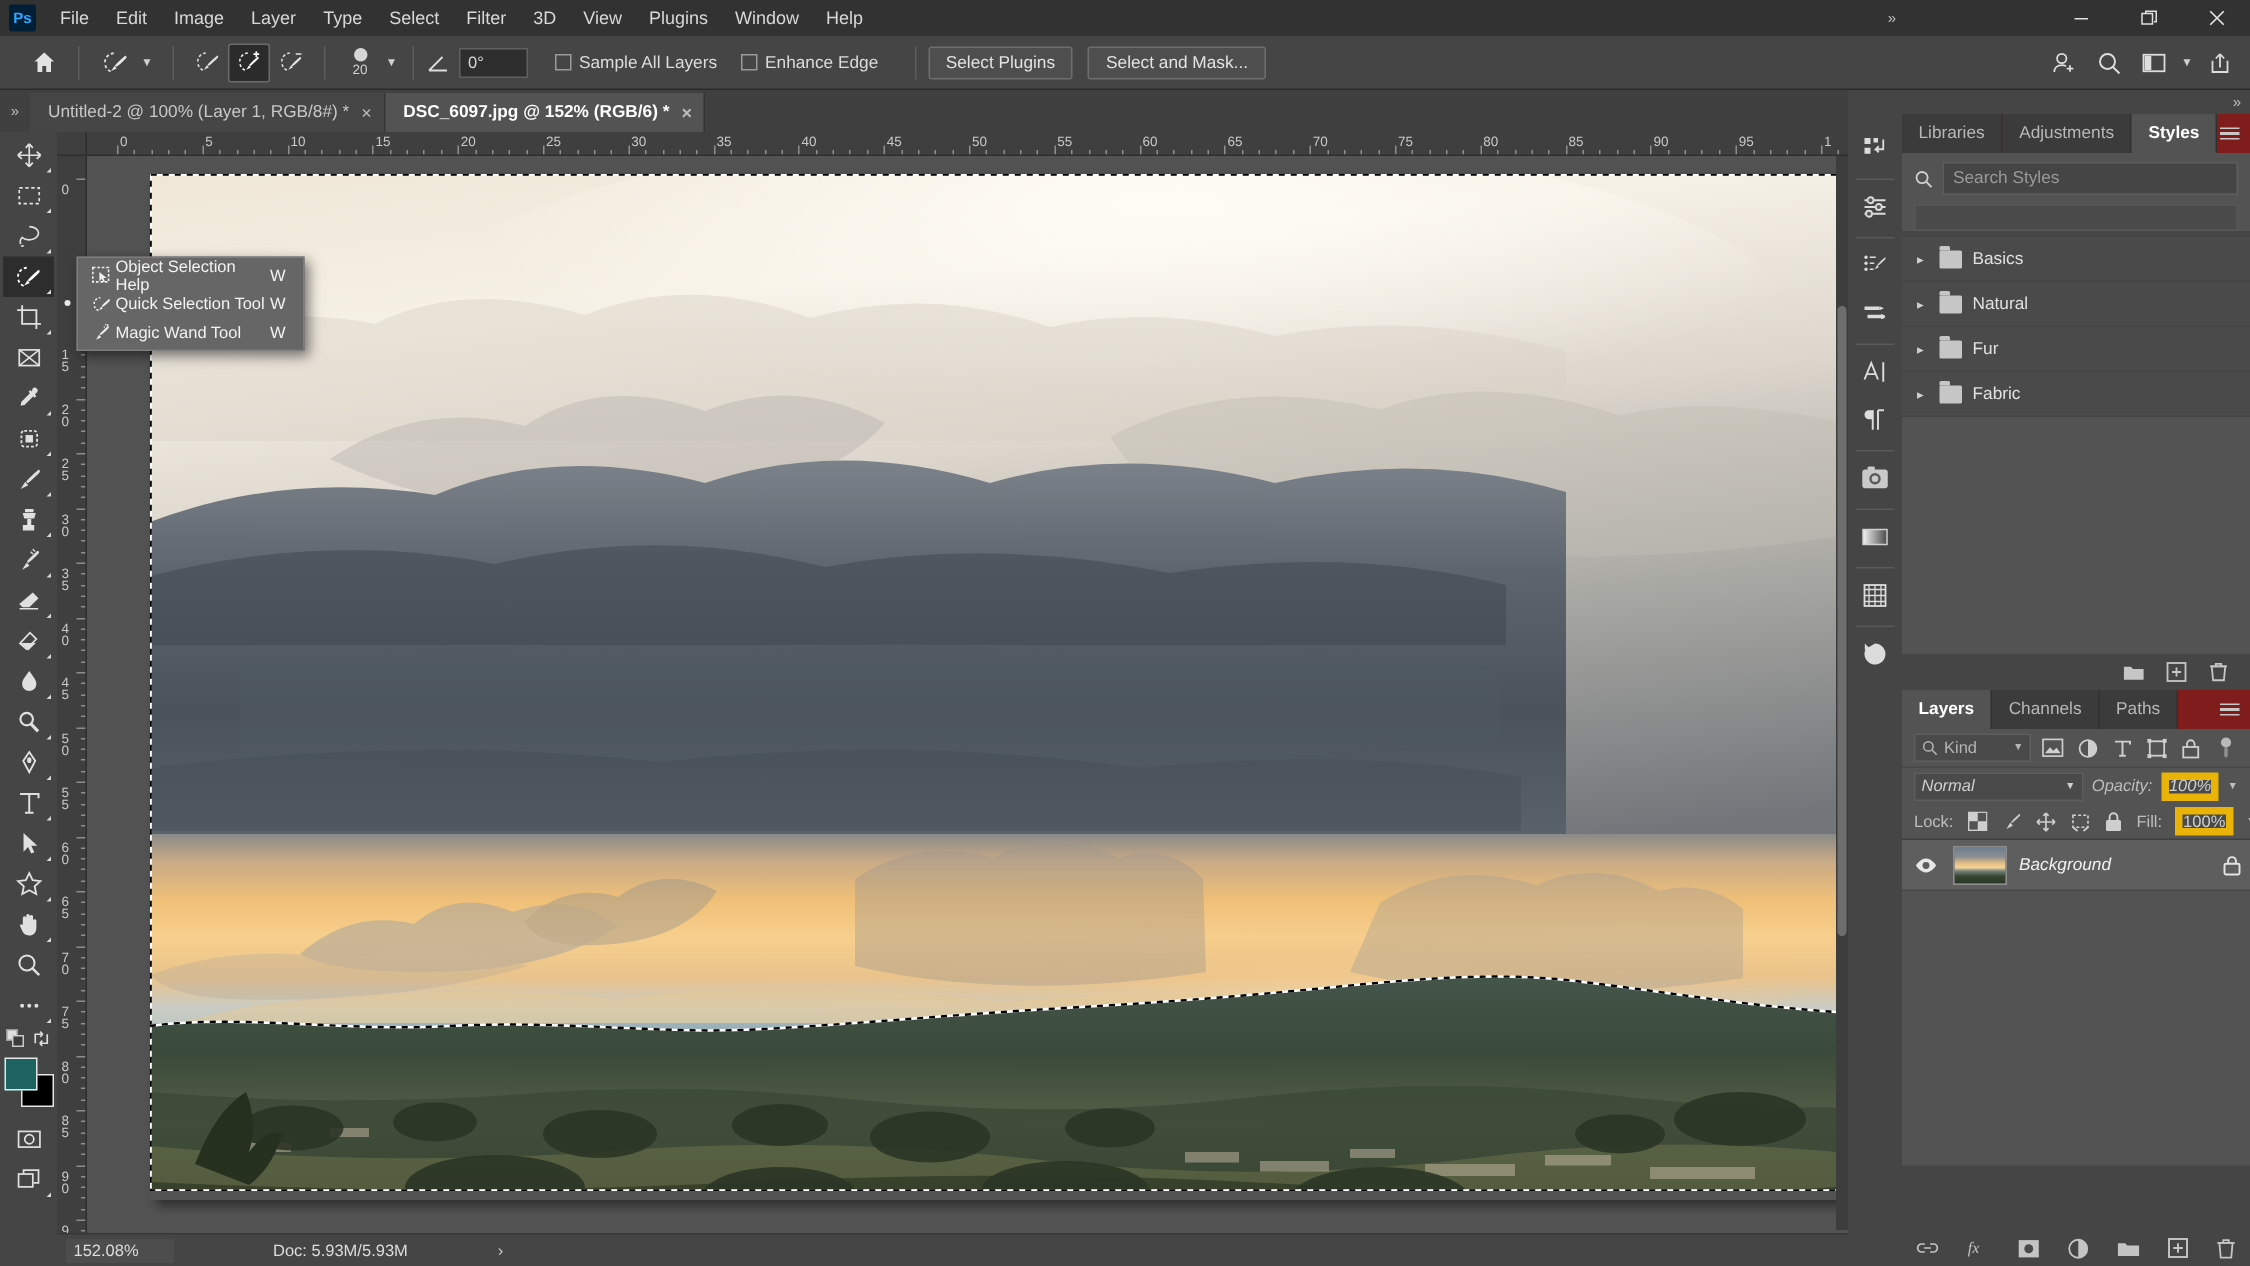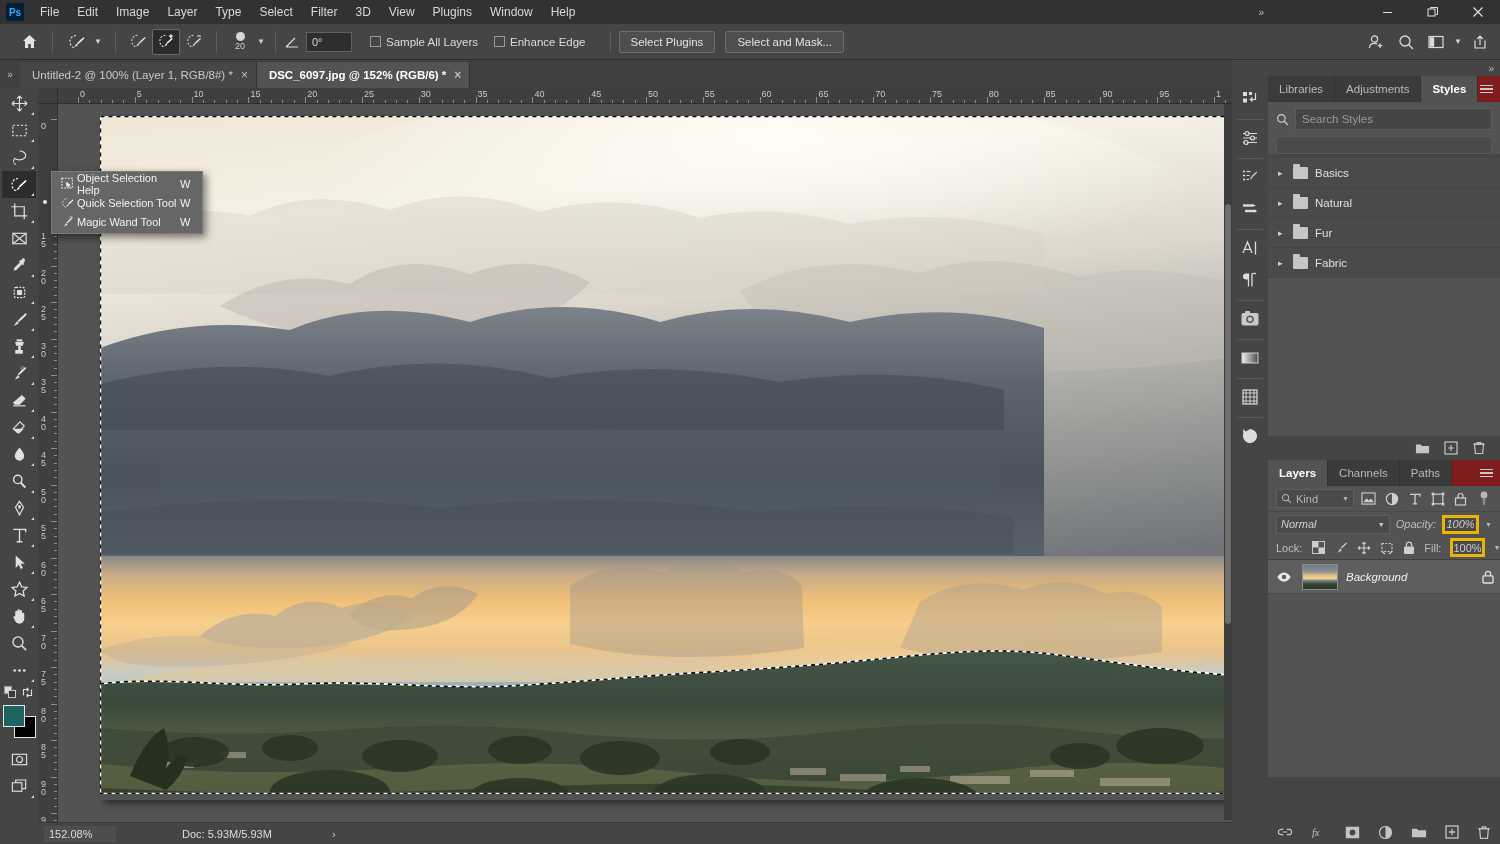--- a/index.html
+++ b/index.html
@@ -215,21 +215,21 @@
   .blend-row {
     display: flex; align-items: center; gap: 6px; height: 24px; padding: 0 8px; font-style: italic;
   }
   .blend-sel {
     width: 124px; height: 19px; background: #4a4a4a; border: 1px solid #5e5e5e;
     display: flex; align-items: center; justify-content: space-between;
     padding: 0 4px; font-size: 11px; color: #cfcfcf;
   }
   .op-label { font-size: 11px; color: #bdbdbd; }
   .op-val {
-    width: 40px; height: 19px; background: #4a4a4a; border: 3px solid #eab308;
+    width: 40px; height: 19px; background: #4a4a4a; border: 5px solid #eab308;
     display: flex; align-items: center; justify-content: center; font-size: 11px; color: #cfcfcf;
   }
   .lock-row {
     display: flex; align-items: center; gap: 9px; height: 24px; padding: 0 8px;
     border-bottom: 1px solid #3f3f3f;
   }
   .lock-label { font-size: 11px; color: #bdbdbd; margin-right: 1px; }
   .layer-row {
     display: flex; align-items: center; gap: 8px; height: 34px; padding: 0 6px;
     background: #5e5e5e; border-bottom: 1px solid #494949;

